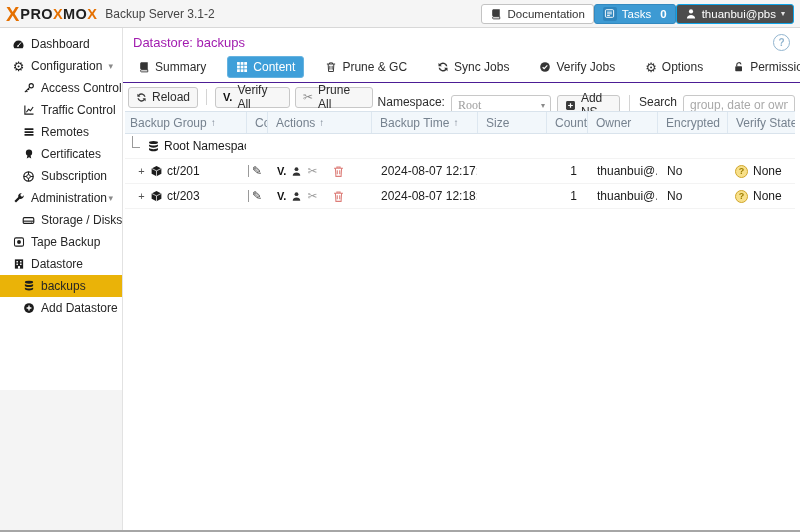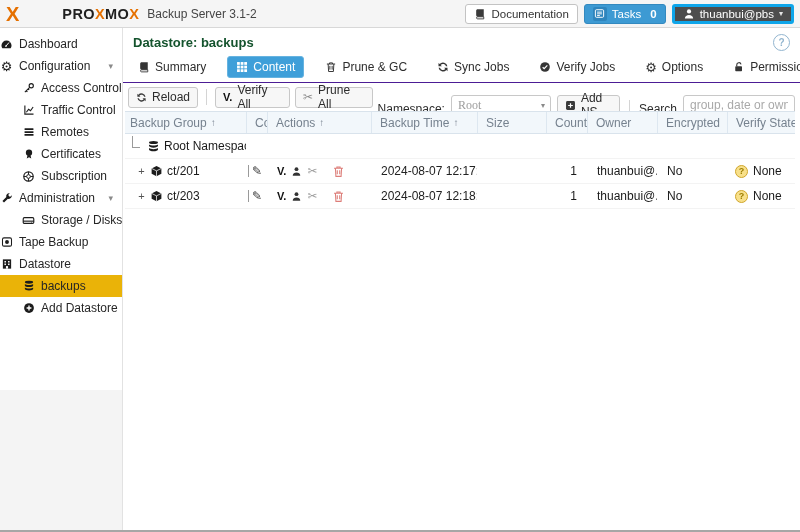--- a/index.html
+++ b/index.html
@@ -4,69 +4,69 @@
 <style>
   html,body{margin:0;padding:0;background:#fff;}
   #app{width:800px;height:532px;display:flex;flex-direction:column;overflow:hidden;
        font-family:"Liberation Sans",sans-serif;font-size:12px;color:#2b2b2b;background:#fff;}
   .i{display:block;}
   
   .topbar{height:28px;flex:0 0 28px;background:#f5f5f5;border-bottom:1px solid #d8d8d8;
           display:flex;align-items:center;padding:0 6px;box-sizing:border-box;}
   .logo{display:flex;align-items:center;}
   .logo-mark{color:#e57000;font-weight:bold;font-size:20px;line-height:1;margin-right:1px;}
-  .logo-name{font-weight:bold;font-size:14.5px;letter-spacing:.4px;color:#1f1f1f;margin-left:42px;}
+  .logo-name{font-weight:bold;font-size:14.5px;letter-spacing:.4px;color:#1f1f1f;}
   .logo-name .lx{color:#e57000;}
   .subtitle{margin-left:8px;font-size:12px;color:#454545;}
-  .tb-right{margin-left:auto;display:flex;align-items:center;gap:6px;}
+  .tb-right{margin-left:auto;display:flex;align-items:center;}
   .tb-btn{height:20px;display:inline-flex;align-items:center;gap:5px;padding:0 8px;
           border-radius:3px;font-size:11.5px;cursor:pointer;box-sizing:border-box;}
   .btn-doc{background:#fff;border:1px solid #c3c3c3;color:#333;}
   .btn-tasks{background:#3d9ad3;border:1px solid #3389bf;color:#fff;}
   .btn-tasks .cnt{font-weight:bold;margin-left:4px;}
   .tasks-icon{width:14px;height:14px;background:#2f85bd;border-radius:2px;display:flex;align-items:center;justify-content:center;}
-  .btn-user{background:#4d4d4d;border:3px solid #0ea5e9;color:#fff;}
+  .btn-user{background:#4d4d4d;border:1px solid #0ea5e9;color:#fff;}
   .chev-sm{font-size:8px;color:inherit;opacity:.85;}
   
   .body-row{flex:1;display:flex;min-height:0;}
   .bottom-line{flex:0 0 2px;background:#a6a6a6;}
   
   .sidebar{width:123px;flex:0 0 123px;display:flex;flex-direction:column;background:#fff;
            border-right:1px solid #e2e2e2;box-sizing:border-box;}
   .nav{height:362px;box-sizing:border-box;padding-top:5px;background:#fff;}
-  .nav-item{height:22px;display:flex;align-items:center;gap:6px;padding-left:0;
+  .nav-item{height:22px;display:flex;align-items:center;gap:6px;padding-left:12px;
             font-size:12px;color:#262626;position:relative;cursor:pointer;white-space:nowrap;}
   .nav-item.lvl1{padding-left:22px;}
   .nav-item.selected{background:#eab308;}
   .nicon{width:13px;display:flex;justify-content:center;color:#1c1c1c;flex:0 0 13px;}
   .nicon.glyph{font-size:13px;line-height:1;}
   .chev{position:absolute;right:9px;color:#8a8a8a;font-size:9px;}
   .side-filler{flex:1;background:#f4f4f4;}
   
   .main{flex:1;display:flex;flex-direction:column;background:#fff;min-width:0;}
   .main-header{height:28px;flex:0 0 28px;display:flex;align-items:center;padding:0 10px;}
-  .page-title{color:#14532d;font-size:13px;font-weight:bold;}
+  .page-title{color:#a21caf;font-size:13px;}
   .help-badge{margin-left:auto;width:15px;height:15px;border:1.5px solid #92b5cf;border-radius:50%;
               color:#92b5cf;font-size:10px;font-weight:bold;display:flex;align-items:center;justify-content:center;cursor:pointer;}
   .tabbar{height:26px;flex:0 0 26px;display:flex;align-items:flex-start;gap:12px;padding:0 6px;border-bottom:1px solid #4c1d95;}
   .tab{display:inline-flex;align-items:center;gap:5px;padding:3px 8px;border-radius:3px;
        font-size:12px;color:#2d2d2d;border:1px solid transparent;cursor:pointer;white-space:nowrap;}
   .tab .ticon{color:#353535;display:flex;}
   .tab .ticon.glyph{font-size:13px;line-height:1;}
   .tab.active{background:#3f9fd9;border-color:#66b3e0;color:#fff;}
   .tab.active .ticon{color:#fff;}
   
   .toolbar{height:28px;flex:0 0 28px;display:flex;align-items:center;gap:5px;padding:0 5px;}
   .btn{background:#f7f7f7;border:1px solid #c8c8c8;border-radius:3px;height:21px;
        display:inline-flex;align-items:center;gap:5px;padding:0 7px;font-size:12px;color:#2d2d2d;cursor:pointer;box-sizing:border-box;}
   .btn .bicon{color:#3a3a3a;display:flex;}
   .btn .bicon.glyph{font-size:12px;line-height:1;}
   .vdot{font-weight:bold;font-size:11px;color:#111;}
   .tsep{width:1px;height:16px;background:#d4d4d4;margin:0 3px;}
-  .tb-right-group{margin-left:auto;display:flex;align-items:flex-end;gap:6px;margin-top:16px;}
+  .tb-right-group{margin-left:auto;display:flex;align-items:flex-start;gap:6px;margin-top:16px;}
   .field-label{font-size:12px;color:#2d2d2d;}
   .combo{width:100px;height:21px;border:1px solid #c8c8c8;border-radius:3px;background:#fff;
          display:flex;align-items:center;box-sizing:border-box;}
   .combo input{border:0;outline:0;flex:1;min-width:0;color:#9d9d9d;font-size:12px;padding:0 6px;
                font-family:Liberation Serif, serif;background:transparent;}
   .cchev{color:#8a8a8a;font-size:8px;padding-right:5px;cursor:pointer;}
   .search-input{width:112px;height:21px;border:1px solid #c8c8c8;border-radius:3px;font-size:12px;
                 padding:0 6px;color:#333;outline:0;box-sizing:border-box;font-family:"Liberation Sans",sans-serif;}
   .search-input::placeholder{color:#a9a9a9;}
   

